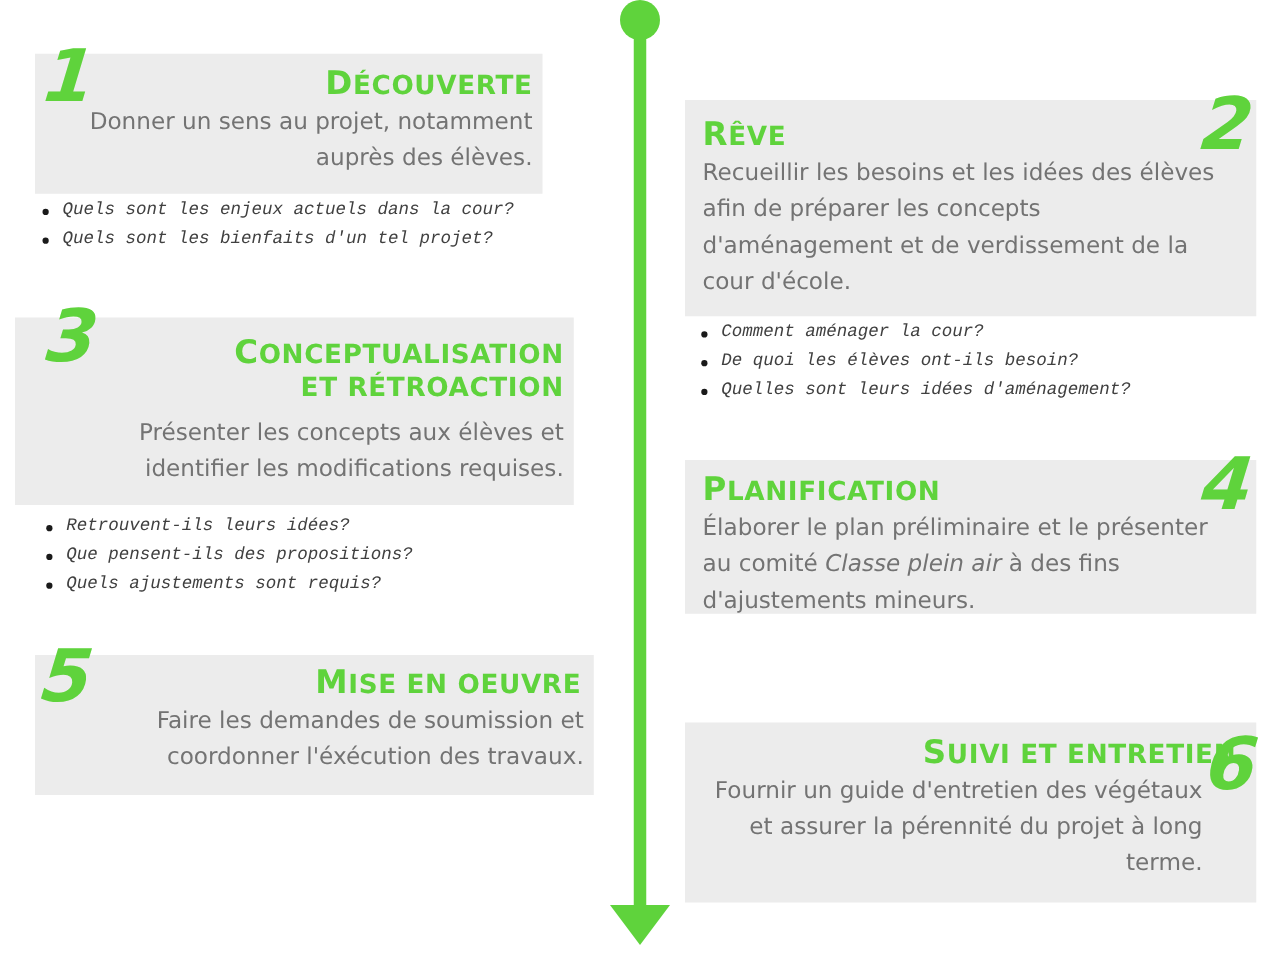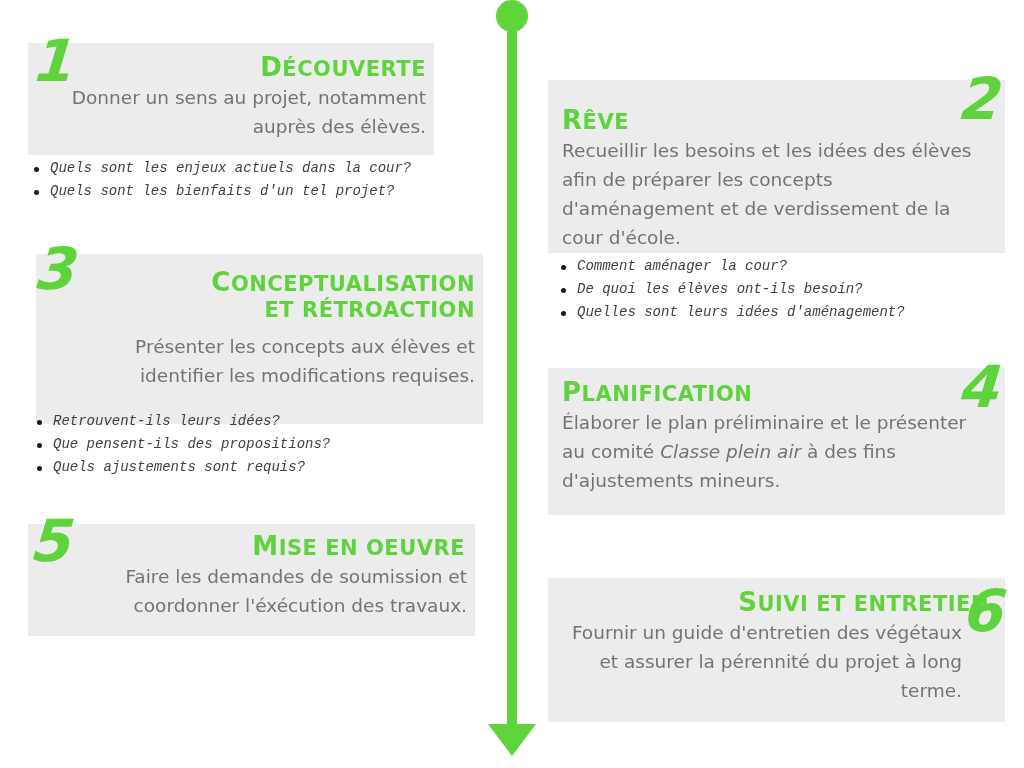--- a/index.html
+++ b/index.html
@@ -66,47 +66,47 @@
   </div>
   <div class="desc" style="padding-left:8px;">Donner un sens au projet, notamment auprès des élèves.</div>
 </div>
 <div class="num" style="left:36px; top:32px;">1</div>
 <ul class="questions" style="left:28px; top:157px;">
   <li>Quels sont les enjeux actuels dans la cour?</li>
   <li>Quels sont les bienfaits d'un tel projet?</li>
 </ul>
 
 <div class="box right" style="left:548px; top:80px; width:457px; height:173px;">
-  <div class="title" style="margin-top:26px;">
+  <div class="title" style="margin-top:14px;">
     <span class="cap">R</span><span>êve</span>
   </div>
   <div class="desc" style="width:410px;">Recueillir les besoins et les idées des élèves afin de préparer les concepts d'aménagement et de verdissement de la cour d'école.</div>
 </div>
 <div class="num" style="left:962px; top:70px;">2</div>
 <ul class="questions" style="left:555px; top:255px;">
   <li>Comment aménager la cour?</li>
   <li>De quoi les élèves ont-ils besoin?</li>
   <li>Quelles sont leurs idées d'aménagement?</li>
 </ul>
 
-<div class="box left" style="left:36px; top:254px; width:447px; height:170px;">
+<div class="box left" style="left:12px; top:254px; width:447px; height:150px;">
   <div class="title" style="margin-top:14px;">
     <div><span class="cap">C</span><span>onceptualisation</span></div>
     <div>et rétroaction</div>
   </div>
   <div class="desc" style="margin-top:10px; padding-left:30px;">Présenter les concepts aux élèves et identifier les modifications requises.</div>
 </div>
 <div class="num" style="left:38px; top:240px;">3</div>
 <ul class="questions" style="left:31px; top:410px;">
   <li>Retrouvent-ils leurs idées?</li>
   <li>Que pensent-ils des propositions?</li>
   <li>Quels ajustements sont requis?</li>
 </ul>
 
-<div class="box right" style="left:548px; top:368px; width:457px; height:147px;">
+<div class="box right" style="left:548px; top:368px; width:457px; height:123px;">
   <div class="title" style="margin-top:10px;">
     <span class="cap">P</span><span>lanification</span>
   </div>
   <div class="desc" style="width:420px;">
     <span>Élaborer le plan préliminaire et le présenter au comité </span><em>Classe plein air</em><span> à des fins d'ajustements mineurs.</span>
   </div>
 </div>
 <div class="num" style="left:962px; top:358px;">4</div>
 
 <div class="box left" style="left:28px; top:524px; width:447px; height:112px;">

